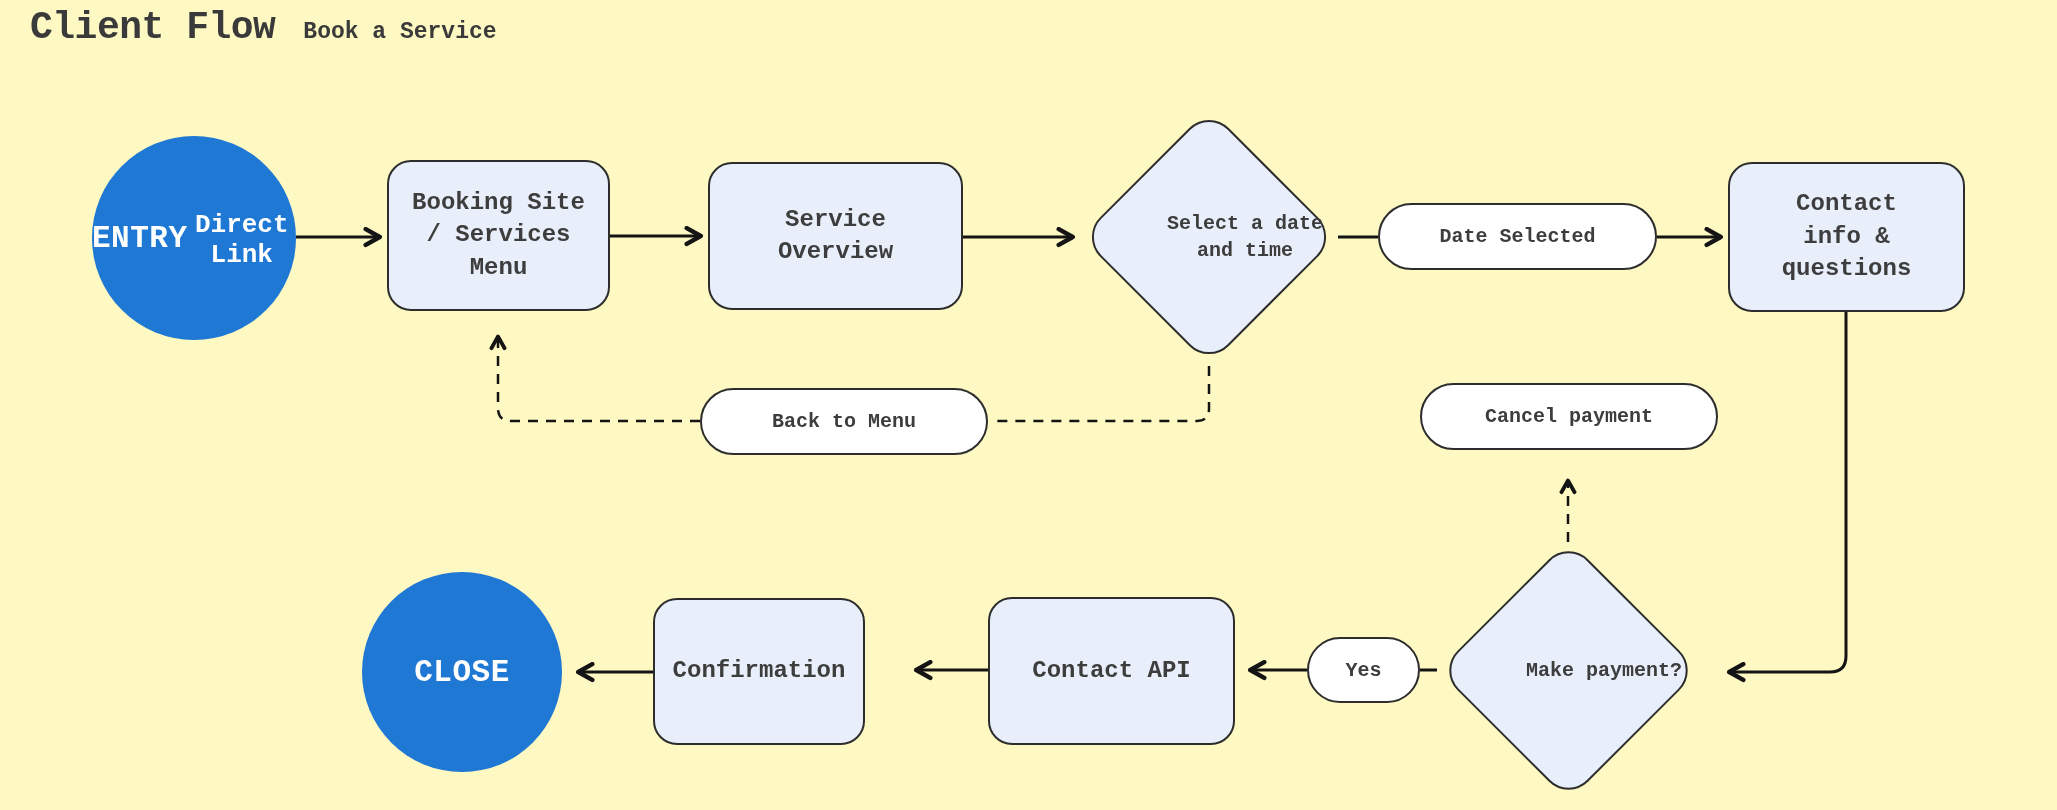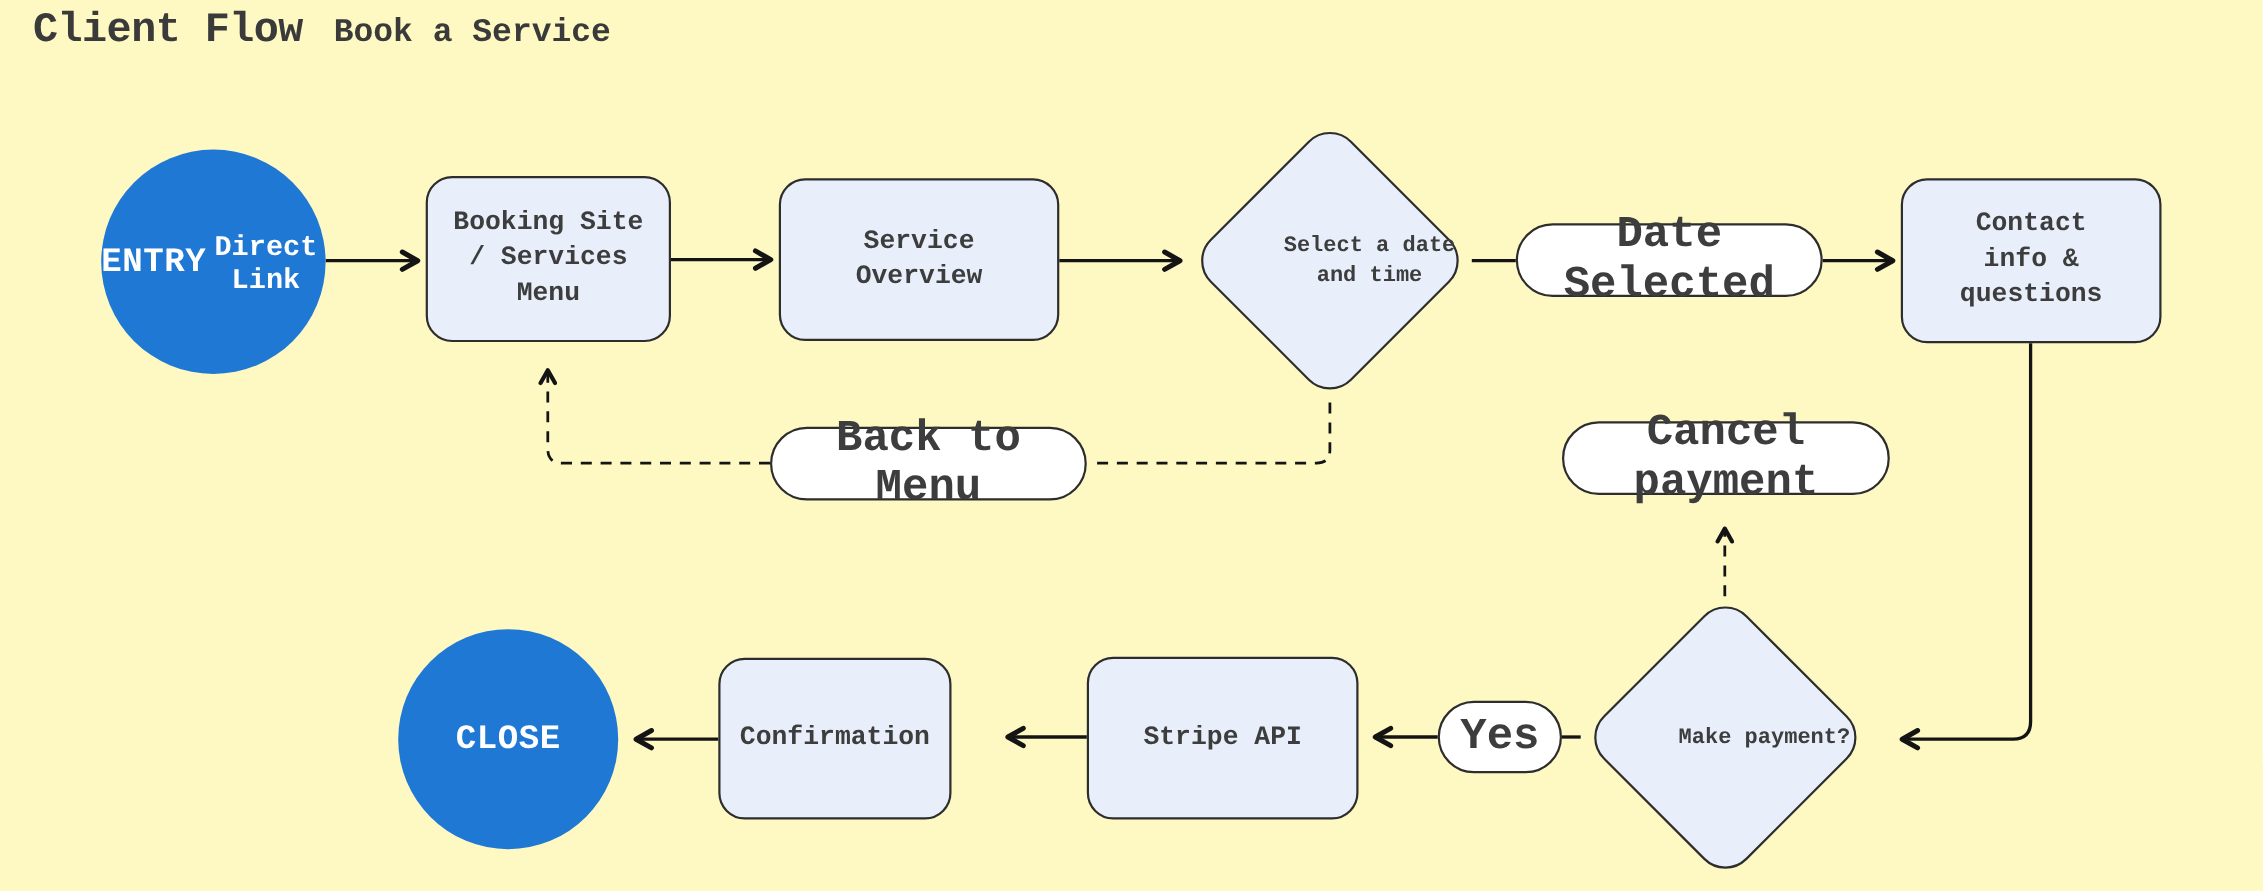--- a/index.html
+++ b/index.html
@@ -9,33 +9,33 @@
     height:810px;
     background:#fef9c3;
     font-family:Liberation Mono, monospace;
     overflow:hidden;
   }
   .header{
     position:absolute; left:30px; top:6px;
     display:flex; align-items:baseline; gap:28px;
   }
   .title{ font-size:38px; font-weight:700; color:#3a3a3a; letter-spacing:-0.5px;}
-  .subtitle{ font-size:30px; font-weight:700; color:#3a3a3a;}
+  .subtitle{ font-size:23px; font-weight:700; color:#3a3a3a;}
 
   .node{ position:absolute; display:flex; 
     align-items:center; justify-content:center; text-align:center;
     box-sizing:border-box; color:#3d3d3d;}
   .process{
     background:#e8effb; border:2.5px solid #2d2d2d; border-radius:24px;
     font-size:24px; font-weight:700; line-height:1.35;
   }
   .process .lbl{ width:175px; }
   .pill{
     background:#ffffff; border:2.5px solid #2d2d2d; border-radius:999px;
-    font-size:40px; font-weight:700; color:#3d3d3d;
+    font-size:20px; font-weight:700; color:#3d3d3d;
   }
   .terminator{
     background:#1e78d4; border:none; border-radius:50%; color:#ffffff;
   }
   .terminator .lbl{ font-size:31px; font-weight:700; letter-spacing:0.5px;}
   .terminator .sub{ font-size:26px; font-weight:600; margin-top:4px;}
 
   .diamond-shape{
     position:absolute; background:#e8effb; border:2.5px solid #2d2d2d;
     border-radius:28px; transform:rotate(45deg); box-sizing:border-box;
@@ -118,21 +118,21 @@
   <div>
     <div class="diamond-shape" style="left:1476px; top:578px; width:185px; height:185px;"></div>
     <div class="diamond-label" style="left:1468px; top:630px; width:200px; height:80px;">Make payment?</div>
   </div>
 
   <div class="node pill" style="left:1307px; top:637px; width:113px; height:66px;">
     <div>Yes</div>
   </div>
 
   <div class="node process" style="left:988px; top:597px; width:247px; height:148px;">
-    <div class="lbl" style="width:210px;">Stripe API</div>
+    <div class="lbl" style="width:210px;">Contact API</div>
   </div>
 
   <div class="node process" style="left:653px; top:598px; width:212px; height:147px;">
     <div class="lbl" style="width:210px;">Confirmation</div>
   </div>
 
   <div class="node terminator" style="left:362px; top:572px; width:200px; height:200px;">
     <div class="lbl">CLOSE</div>
   </div>
 

